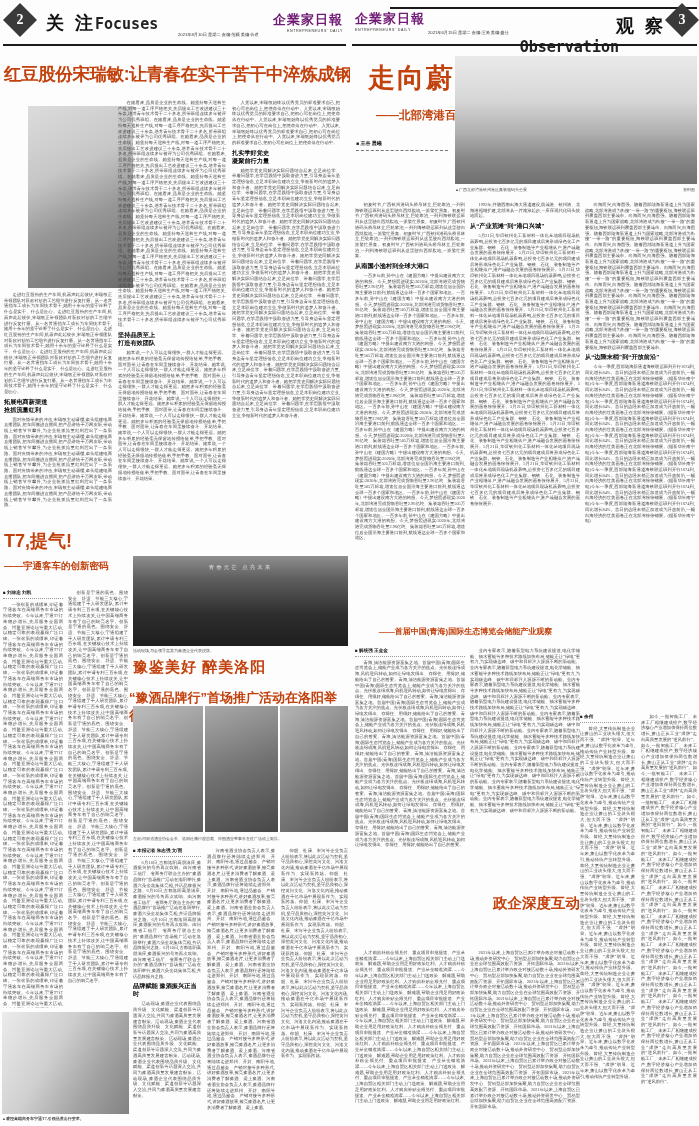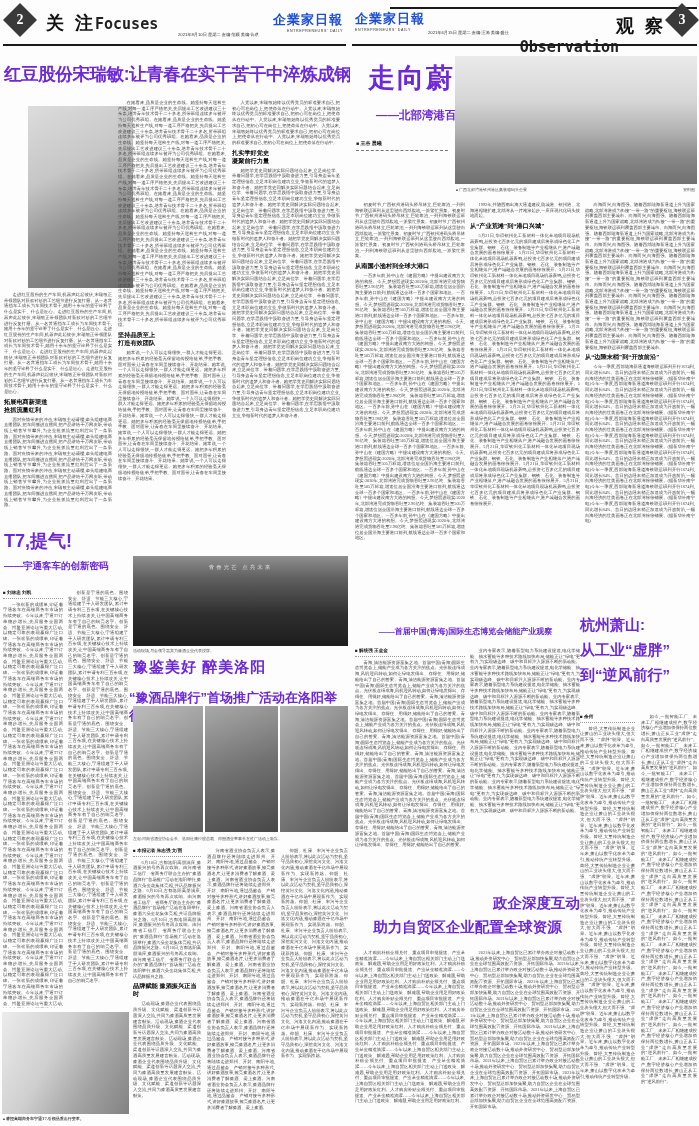--- a/index.html
+++ b/index.html
@@ -6,25 +6,25 @@
   #paper{position:relative;width:699px;height:1126px;background:#fdfdfd;overflow:hidden;
          font-family:"Liberation Serif",serif;}
   .page{position:absolute;top:0;height:1126px;background:#fdfdfd;}
   .a{position:absolute;}
   .dia{position:absolute;width:24px;height:24px;background:#3a3a3a;transform:rotate(45deg);}
   .dia span{position:absolute;left:0;top:0;width:24px;height:24px;transform:rotate(-45deg);
             color:#fff;font-weight:bold;font-size:14px;display:flex;align-items:center;justify-content:center;
             font-family:"Liberation Serif",serif;}
   .sec-cn{font-family:"Liberation Sans",sans-serif;font-weight:bold;font-size:18px;color:#111;letter-spacing:3px;}
   .sec-en{font-family:"DejaVu Sans Mono",monospace;font-weight:bold;font-size:15px;color:#222;}
-  .masthead{font-family:"Liberation Serif",serif;font-weight:bold;font-size:13px;color:#1d4ed8;letter-spacing:1px;}
+  .masthead{font-family:"Liberation Serif",serif;font-weight:bold;font-size:13px;color:#701a75;letter-spacing:1px;}
   .masthead-sub{font-size:3.6px;letter-spacing:.6px;color:#333;font-family:"Liberation Sans",sans-serif;}
   .dateline{font-size:4.2px;color:#333;white-space:nowrap;font-family:"Liberation Sans",sans-serif;}
   .hrule{position:absolute;background:#1a1a1a;}
-  .h-main{font-family:"Liberation Sans",sans-serif;font-weight:bold;color:#6d28d9;}
+  .h-main{font-family:"Liberation Sans",sans-serif;font-weight:bold;color:#c2410c;}
   .txtcol{position:absolute;overflow:hidden;font-size:4.3px;line-height:5.7px;text-align:justify;
           color:#454545;word-break:break-all;}
   .t{margin:0 0 2px;text-indent:2em;}
   .isub{font-family:"Liberation Sans",sans-serif;font-weight:bold;color:#000;font-size:6.2px;
         line-height:8px;margin:3px 0;text-indent:0;text-align:left;}
   .byline{font-family:"Liberation Sans",sans-serif;font-size:4.6px;font-weight:bold;color:#222;
           border-bottom:1px dotted #999;padding-bottom:2px;margin-bottom:3px;text-indent:0;}
   .cap{position:absolute;font-size:4px;color:#555;overflow:hidden;white-space:nowrap;}
   .ph{position:absolute;}
   .ph-man{background:linear-gradient(155deg,#dcdcdc 0%,#c6c6c6 35%,#979797 60%,#6c6c6c 100%);}
@@ -155,35 +155,29 @@
 
     <div class="a h-main" style="left:8px;top:626px;width:215px;text-align:center;font-size:8px;">——首届中国(青海)国际生态博览会储能产业观察</div>
     <div class="txtcol" style="left:5px;top:648px;width:110px;height:240px;">
       <div class="byline">■ 解统强 王金金</div>
       <p class="t">青海,清洁能源资源富集之地。首届中国(青海)国际生态博览会上,储能产业成为各方关注的焦点。光伏板连绵成海,风机迎风转动,如何让绿电发得出、存得住、用得好,储能给出了自己的答案。青海,清洁能源资源富集之地。首届中国(青海)国际生态博览会上,储能产业成为各方关注的焦点。光伏板连绵成海,风机迎风转动,如何让绿电发得出、存得住、用得好,储能给出了自己的答案。青海,清洁能源资源富集之地。首届中国(青海)国际生态博览会上,储能产业成为各方关注的焦点。光伏板连绵成海,风机迎风转动,如何让绿电发得出、存得住、用得好,储能给出了自己的答案。青海,清洁能源资源富集之地。首届中国(青海)国际生态博览会上,储能产业成为各方关注的焦点。光伏板连绵成海,风机迎风转动,如何让绿电发得出、存得住、用得好,储能给出了自己的答案。青海,清洁能源资源富集之地。首届中国(青海)国际生态博览会上,储能产业成为各方关注的焦点。光伏板连绵成海,风机迎风转动,如何让绿电发得出、存得住、用得好,储能给出了自己的答案。青海,清洁能源资源富集之地。首届中国(青海)国际生态博览会上,储能产业成为各方关注的焦点。光伏板连绵成海,风机迎风转动,如何让绿电发得出、存得住、用得好,储能给出了自己的答案。青海,清洁能源资源富集之地。首届中国(青海)国际生态博览会上,储能产业成为各方关注的焦点。光伏板连绵成海,风机迎风转动,如何让绿电发得出、存得住、用得好,储能给出了自己的答案。青海,清洁能源资源富集之地。首届中国(青海)国际生态博览会上,储能产业成为各方关注的焦点。光伏板连绵成海,风机迎风转动,如何让绿电发得出、存得住、用得好,储能给出了自己的答案。青海,清洁能源资源富集之地。首届中国(青海)国际生态博览会上,储能产业成为各方关注的焦点。光伏板连绵成海,风机迎风转动,如何让绿电发得出、存得住、用得好,储能给出了自己的答案。青海,清洁能源资源富集之地。首届中国(青海)国际生态博览会上,储能产业成为各方关注的焦点。光伏板连绵成海,风机迎风转动,如何让绿电发得出、存得住、用得好,储能给出了自己的答案。</p>
     </div>
     <div class="txtcol" style="left:120px;top:648px;width:110px;height:240px;">
       <p class="t">业内专家表示,随着新型电力系统建设提速,电化学储能、抽水蓄能等多种技术路线加快布局,储能正让“绿电”更有力,为实现碳达峰、碳中和目标注入源源不断的新动能。业内专家表示,随着新型电力系统建设提速,电化学储能、抽水蓄能等多种技术路线加快布局,储能正让“绿电”更有力,为实现碳达峰、碳中和目标注入源源不断的新动能。业内专家表示,随着新型电力系统建设提速,电化学储能、抽水蓄能等多种技术路线加快布局,储能正让“绿电”更有力,为实现碳达峰、碳中和目标注入源源不断的新动能。业内专家表示,随着新型电力系统建设提速,电化学储能、抽水蓄能等多种技术路线加快布局,储能正让“绿电”更有力,为实现碳达峰、碳中和目标注入源源不断的新动能。业内专家表示,随着新型电力系统建设提速,电化学储能、抽水蓄能等多种技术路线加快布局,储能正让“绿电”更有力,为实现碳达峰、碳中和目标注入源源不断的新动能。业内专家表示,随着新型电力系统建设提速,电化学储能、抽水蓄能等多种技术路线加快布局,储能正让“绿电”更有力,为实现碳达峰、碳中和目标注入源源不断的新动能。业内专家表示,随着新型电力系统建设提速,电化学储能、抽水蓄能等多种技术路线加快布局,储能正让“绿电”更有力,为实现碳达峰、碳中和目标注入源源不断的新动能。业内专家表示,随着新型电力系统建设提速,电化学储能、抽水蓄能等多种技术路线加快布局,储能正让“绿电”更有力,为实现碳达峰、碳中和目标注入源源不断的新动能。业内专家表示,随着新型电力系统建设提速,电化学储能、抽水蓄能等多种技术路线加快布局,储能正让“绿电”更有力,为实现碳达峰、碳中和目标注入源源不断的新动能。业内专家表示,随着新型电力系统建设提速,电化学储能、抽水蓄能等多种技术路线加快布局,储能正让“绿电”更有力,为实现碳达峰、碳中和目标注入源源不断的新动能。</p>
     </div>
 
-    <div class="a h-main" style="left:230px;top:612px;font-size:15px;line-height:25px;">
-      <div>杭州萧山:</div>
-      <div>从工业“虚胖”</div>
-      <div>到“逆风前行”</div>
-    </div>
     <div class="txtcol" style="left:230px;top:714px;width:55px;height:408px;">
       <div class="byline">■ 余何</div>
       <p class="t">曾经,大量传统制造企业让萧山的工业块头很大,但大而不强、“虚胖”明显。近年来,萧山以数字化改革为牵引,推动传统产业转型升级。曾经,大量传统制造企业让萧山的工业块头很大,但大而不强、“虚胖”明显。近年来,萧山以数字化改革为牵引,推动传统产业转型升级。曾经,大量传统制造企业让萧山的工业块头很大,但大而不强、“虚胖”明显。近年来,萧山以数字化改革为牵引,推动传统产业转型升级。曾经,大量传统制造企业让萧山的工业块头很大,但大而不强、“虚胖”明显。近年来,萧山以数字化改革为牵引,推动传统产业转型升级。曾经,大量传统制造企业让萧山的工业块头很大,但大而不强、“虚胖”明显。近年来,萧山以数字化改革为牵引,推动传统产业转型升级。曾经,大量传统制造企业让萧山的工业块头很大,但大而不强、“虚胖”明显。近年来,萧山以数字化改革为牵引,推动传统产业转型升级。曾经,大量传统制造企业让萧山的工业块头很大,但大而不强、“虚胖”明显。近年来,萧山以数字化改革为牵引,推动传统产业转型升级。曾经,大量传统制造企业让萧山的工业块头很大,但大而不强、“虚胖”明显。近年来,萧山以数字化改革为牵引,推动传统产业转型升级。曾经,大量传统制造企业让萧山的工业块头很大,但大而不强、“虚胖”明显。近年来,萧山以数字化改革为牵引,推动传统产业转型升级。曾经,大量传统制造企业让萧山的工业块头很大,但大而不强、“虚胖”明显。近年来,萧山以数字化改革为牵引,推动传统产业转型升级。曾经,大量传统制造企业让萧山的工业块头很大,但大而不强、“虚胖”明显。近年来,萧山以数字化改革为牵引,推动传统产业转型升级。曾经,大量传统制造企业让萧山的工业块头很大,但大而不强、“虚胖”明显。近年来,萧山以数字化改革为牵引,推动传统产业转型升级。曾经,大量传统制造企业让萧山的工业块头很大,但大而不强、“虚胖”明显。近年来,萧山以数字化改革为牵引,推动传统产业转型升级。</p>
     </div>
     <div class="txtcol" style="left:291px;top:714px;width:56px;height:408px;">
       <p class="t">如今,一批智能工厂、未来工厂相继建成投产,数字经济核心产业增加值保持两位数增长,萧山正从工业“虚胖”走向高质量发展的“逆风前行”。如今,一批智能工厂、未来工厂相继建成投产,数字经济核心产业增加值保持两位数增长,萧山正从工业“虚胖”走向高质量发展的“逆风前行”。如今,一批智能工厂、未来工厂相继建成投产,数字经济核心产业增加值保持两位数增长,萧山正从工业“虚胖”走向高质量发展的“逆风前行”。如今,一批智能工厂、未来工厂相继建成投产,数字经济核心产业增加值保持两位数增长,萧山正从工业“虚胖”走向高质量发展的“逆风前行”。如今,一批智能工厂、未来工厂相继建成投产,数字经济核心产业增加值保持两位数增长,萧山正从工业“虚胖”走向高质量发展的“逆风前行”。如今,一批智能工厂、未来工厂相继建成投产,数字经济核心产业增加值保持两位数增长,萧山正从工业“虚胖”走向高质量发展的“逆风前行”。如今,一批智能工厂、未来工厂相继建成投产,数字经济核心产业增加值保持两位数增长,萧山正从工业“虚胖”走向高质量发展的“逆风前行”。如今,一批智能工厂、未来工厂相继建成投产,数字经济核心产业增加值保持两位数增长,萧山正从工业“虚胖”走向高质量发展的“逆风前行”。如今,一批智能工厂、未来工厂相继建成投产,数字经济核心产业增加值保持两位数增长,萧山正从工业“虚胖”走向高质量发展的“逆风前行”。如今,一批智能工厂、未来工厂相继建成投产,数字经济核心产业增加值保持两位数增长,萧山正从工业“虚胖”走向高质量发展的“逆风前行”。如今,一批智能工厂、未来工厂相继建成投产,数字经济核心产业增加值保持两位数增长,萧山正从工业“虚胖”走向高质量发展的“逆风前行”。如今,一批智能工厂、未来工厂相继建成投产,数字经济核心产业增加值保持两位数增长,萧山正从工业“虚胖”走向高质量发展的“逆风前行”。如今,一批智能工厂、未来工厂相继建成投产,数字经济核心产业增加值保持两位数增长,萧山正从工业“虚胖”走向高质量发展的“逆风前行”。</p>
     </div>
 
     <div class="a h-main" style="left:5px;top:894px;width:225px;text-align:right;font-size:14.5px;">政企深度互动</div>
-    <div class="a h-main" style="left:5px;top:918px;width:225px;text-align:center;font-size:14.5px;">助力自贸区企业配置全球资源</div>
     <div class="txtcol" style="left:5px;top:950px;width:110px;height:172px;">
       <p class="t">人才购房补贴全额兑付、重点项目审批提速、产业基金精准滴灌……今年以来,上海自贸区相关部门主动上门送政策、解难题,帮助企业用足用好政策红利。人才购房补贴全额兑付、重点项目审批提速、产业基金精准滴灌……今年以来,上海自贸区相关部门主动上门送政策、解难题,帮助企业用足用好政策红利。人才购房补贴全额兑付、重点项目审批提速、产业基金精准滴灌……今年以来,上海自贸区相关部门主动上门送政策、解难题,帮助企业用足用好政策红利。人才购房补贴全额兑付、重点项目审批提速、产业基金精准滴灌……今年以来,上海自贸区相关部门主动上门送政策、解难题,帮助企业用足用好政策红利。人才购房补贴全额兑付、重点项目审批提速、产业基金精准滴灌……今年以来,上海自贸区相关部门主动上门送政策、解难题,帮助企业用足用好政策红利。人才购房补贴全额兑付、重点项目审批提速、产业基金精准滴灌……今年以来,上海自贸区相关部门主动上门送政策、解难题,帮助企业用足用好政策红利。人才购房补贴全额兑付、重点项目审批提速、产业基金精准滴灌……今年以来,上海自贸区相关部门主动上门送政策、解难题,帮助企业用足用好政策红利。人才购房补贴全额兑付、重点项目审批提速、产业基金精准滴灌……今年以来,上海自贸区相关部门主动上门送政策、解难题,帮助企业用足用好政策红利。人才购房补贴全额兑付、重点项目审批提速、产业基金精准滴灌……今年以来,上海自贸区相关部门主动上门送政策、解难题,帮助企业用足用好政策红利。人才购房补贴全额兑付、重点项目审批提速、产业基金精准滴灌……今年以来,上海自贸区相关部门主动上门送政策、解难题,帮助企业用足用好政策红利。</p>
     </div>
     <div class="txtcol" style="left:120px;top:950px;width:110px;height:172px;">
       <p class="t">2021年以来,上海自贸区已累计举办政企对接活动数十场,推动外资研发中心、贸易型总部加快集聚,助力自贸区企业在全球范围高效配置资源、开拓国际市场。2021年以来,上海自贸区已累计举办政企对接活动数十场,推动外资研发中心、贸易型总部加快集聚,助力自贸区企业在全球范围高效配置资源、开拓国际市场。2021年以来,上海自贸区已累计举办政企对接活动数十场,推动外资研发中心、贸易型总部加快集聚,助力自贸区企业在全球范围高效配置资源、开拓国际市场。2021年以来,上海自贸区已累计举办政企对接活动数十场,推动外资研发中心、贸易型总部加快集聚,助力自贸区企业在全球范围高效配置资源、开拓国际市场。2021年以来,上海自贸区已累计举办政企对接活动数十场,推动外资研发中心、贸易型总部加快集聚,助力自贸区企业在全球范围高效配置资源、开拓国际市场。2021年以来,上海自贸区已累计举办政企对接活动数十场,推动外资研发中心、贸易型总部加快集聚,助力自贸区企业在全球范围高效配置资源、开拓国际市场。2021年以来,上海自贸区已累计举办政企对接活动数十场,推动外资研发中心、贸易型总部加快集聚,助力自贸区企业在全球范围高效配置资源、开拓国际市场。2021年以来,上海自贸区已累计举办政企对接活动数十场,推动外资研发中心、贸易型总部加快集聚,助力自贸区企业在全球范围高效配置资源、开拓国际市场。2021年以来,上海自贸区已累计举办政企对接活动数十场,推动外资研发中心、贸易型总部加快集聚,助力自贸区企业在全球范围高效配置资源、开拓国际市场。2021年以来,上海自贸区已累计举办政企对接活动数十场,推动外资研发中心、贸易型总部加快集聚,助力自贸区企业在全球范围高效配置资源、开拓国际市场。</p>
     </div>
   </div>
 </div>
 
 </body></html>

